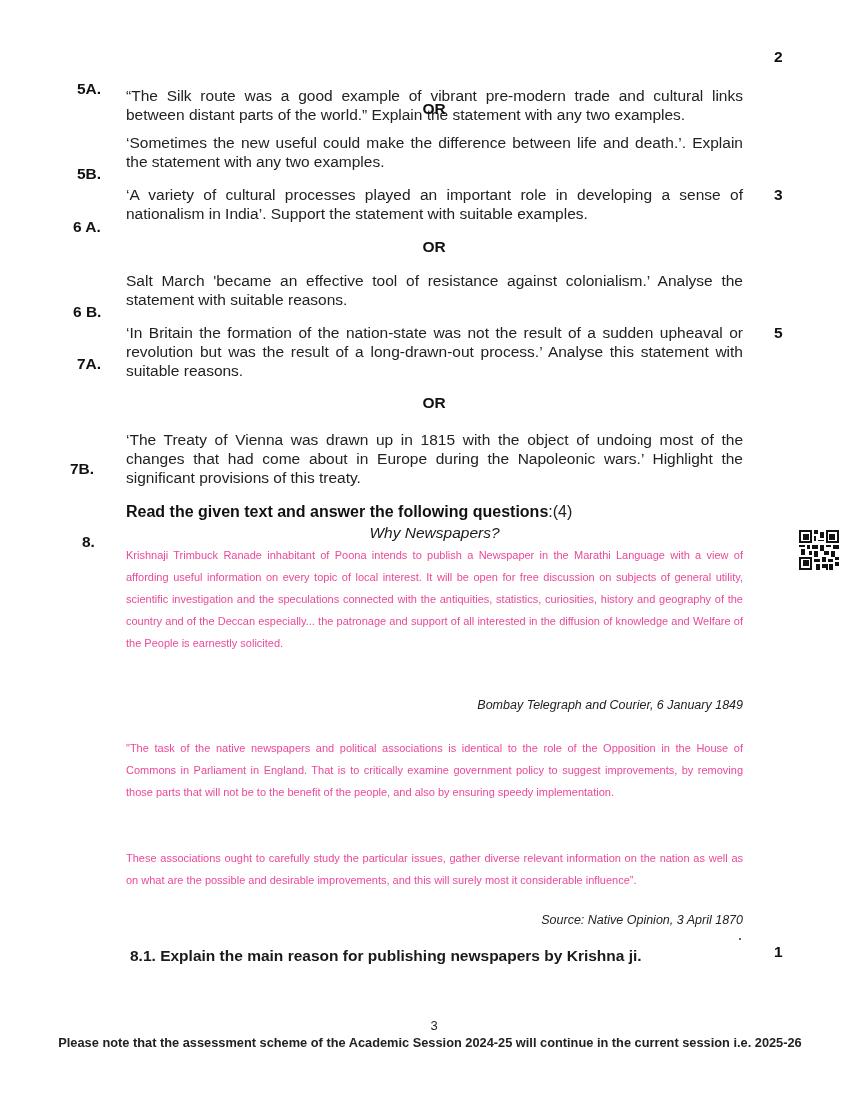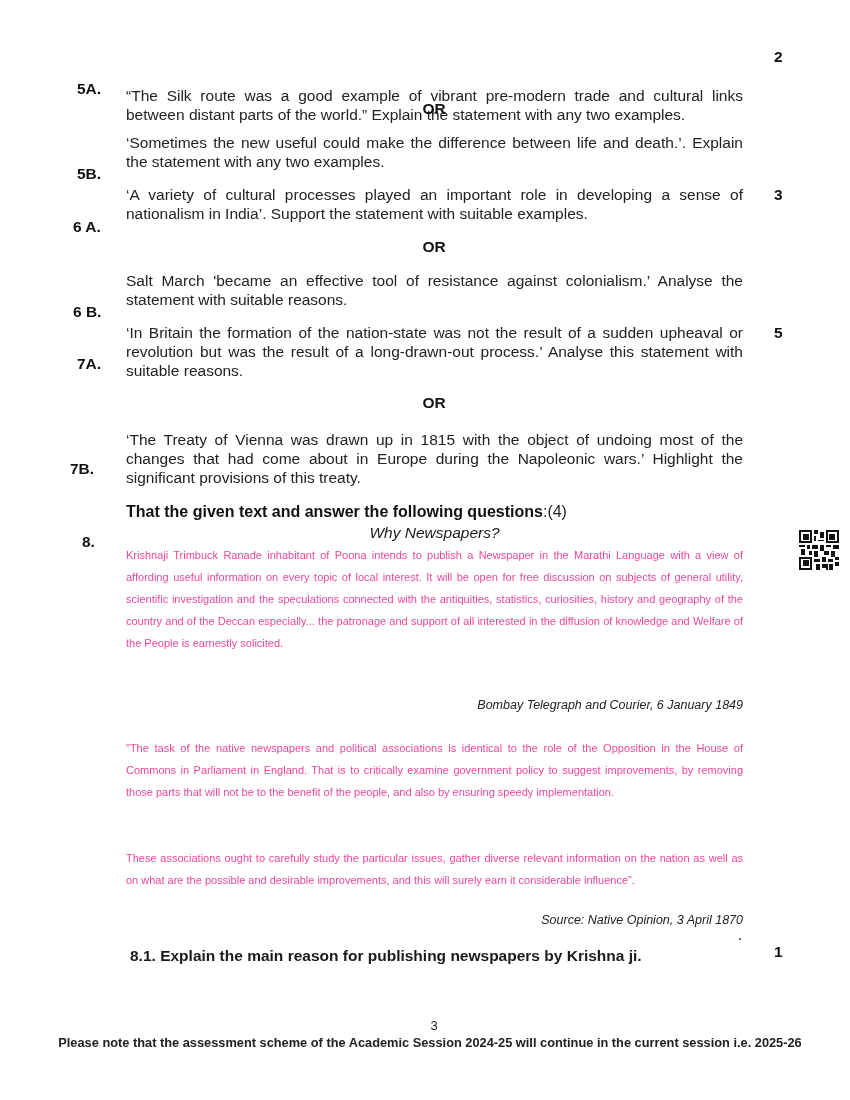--- a/index.html
+++ b/index.html
@@ -46,30 +46,30 @@
 <div class="qtext" style="top:323px;">‘In Britain the formation of the nation-state was not the result of a sudden upheaval or revolution but was the result of a long-drawn-out process.’ Analyse this statement with suitable reasons.</div>
 <div class="marks" style="top:324px;">5</div>
 
 <div class="or" style="top:394px;">OR</div>
 
 <div class="qnum" style="left:70px; top:428px;">7B.</div>
 <div class="qtext" style="top:430px;">‘The Treaty of Vienna was drawn up in 1815 with the object of undoing most of the changes that had come about in Europe during the Napoleonic wars.’ Highlight the significant provisions of this treaty.</div>
 
 <div class="qnum" style="left:82px; top:501px;">8.</div>
 <div class="qtext" style="top:502px; font-size:16px;">
-  <span class="bold">That the given text and answer the following questions</span><span>:(4)</span>
+  <span class="bold">Read the given text and answer the following questions</span><span>:(4)</span>
 </div>
 
 <div class="passage-title" style="top:524px;font-style:italic;">Why Newspapers?</div>
 
 <div class="passage" style="top:544px;">Krishnaji Trimbuck Ranade inhabitant of Poona intends to publish a Newspaper in the Marathi Language with a view of affording useful information on every topic of local interest. It will be open for free discussion on subjects of general utility, scientific investigation and the speculations connected with the antiquities, statistics, curiosities, history and geography of the country and of the Deccan especially... the patronage and support of all interested in the diffusion of knowledge and Welfare of the People is earnestly solicited.</div>
 <div class="source" style="top:698px;">Bombay Telegraph and Courier, 6 January 1849</div>
 
 <div class="passage" style="top:737px;">"The task of the native newspapers and political associations is identical to the role of the Opposition in the House of Commons in Parliament in England. That is to critically examine government policy to suggest improvements, by removing those parts that will not be to the benefit of the people, and also by ensuring speedy implementation.</div>
-<div class="passage" style="top:847px;">These associations ought to carefully study the particular issues, gather diverse relevant information on the nation as well as on what are the possible and desirable improvements, and this will surely earn it considerable influence”.</div>
+<div class="passage" style="top:847px;">These associations ought to carefully study the particular issues, gather diverse relevant information on the nation as well as on what are the possible and desirable improvements, and this will surely most it considerable influence”.</div>
 <div class="source" style="top:913px;">Source: Native Opinion, 3 April 1870</div>
 
 <div class="dot"></div>
 
 <div class="subq" style="top:947px;">8.1. Explain the main reason for publishing newspapers by Krishna ji.</div>
 <div class="marks" style="top:943px; font-weight:bold;">1</div>
 
 <svg class="qr" viewBox="0 0 21 21" shape-rendering="crispEdges">
   <rect x="0" y="0" width="21" height="21" fill="#fff"></rect>
   <g fill="#111">

